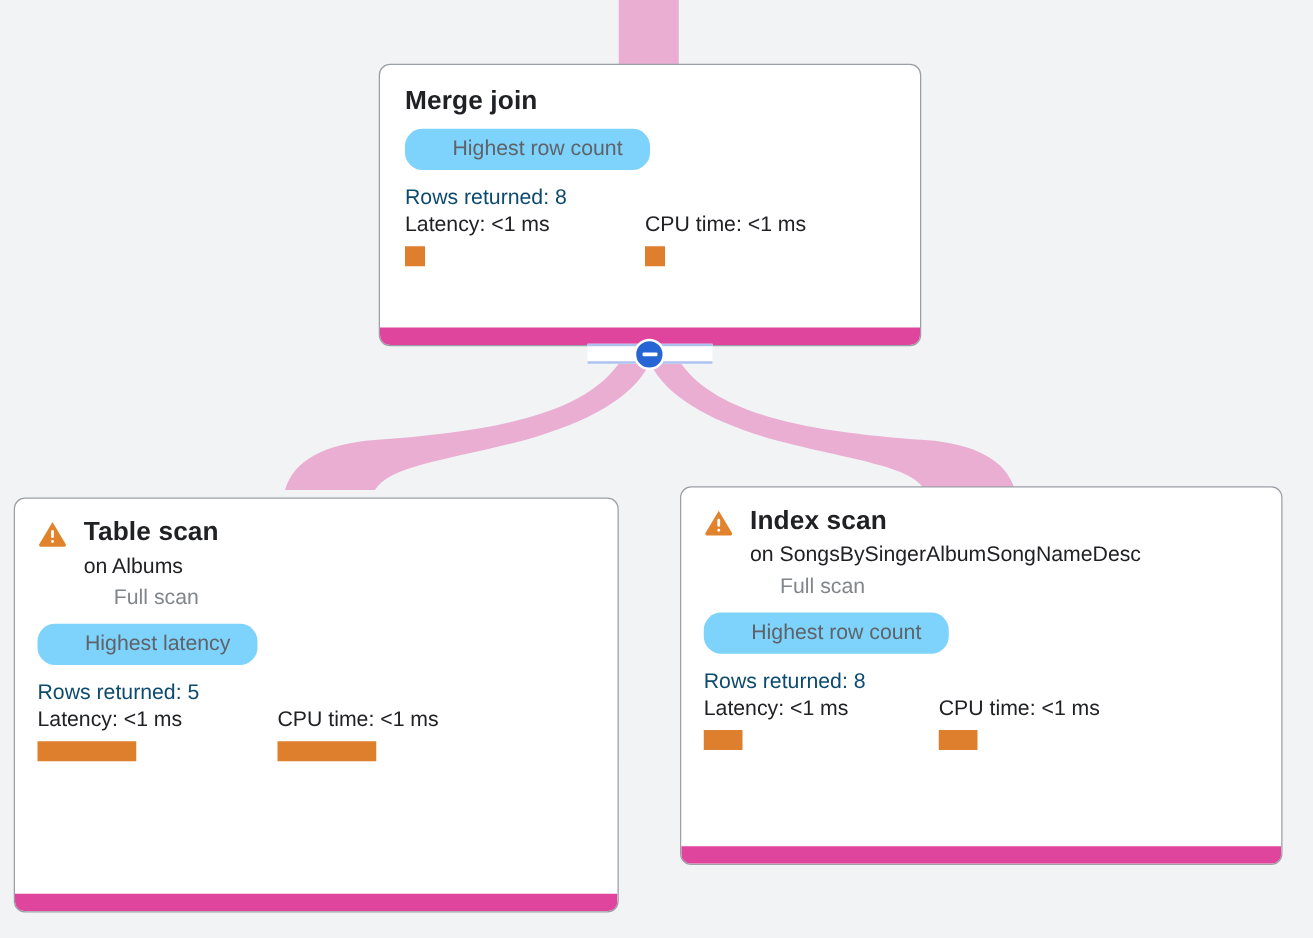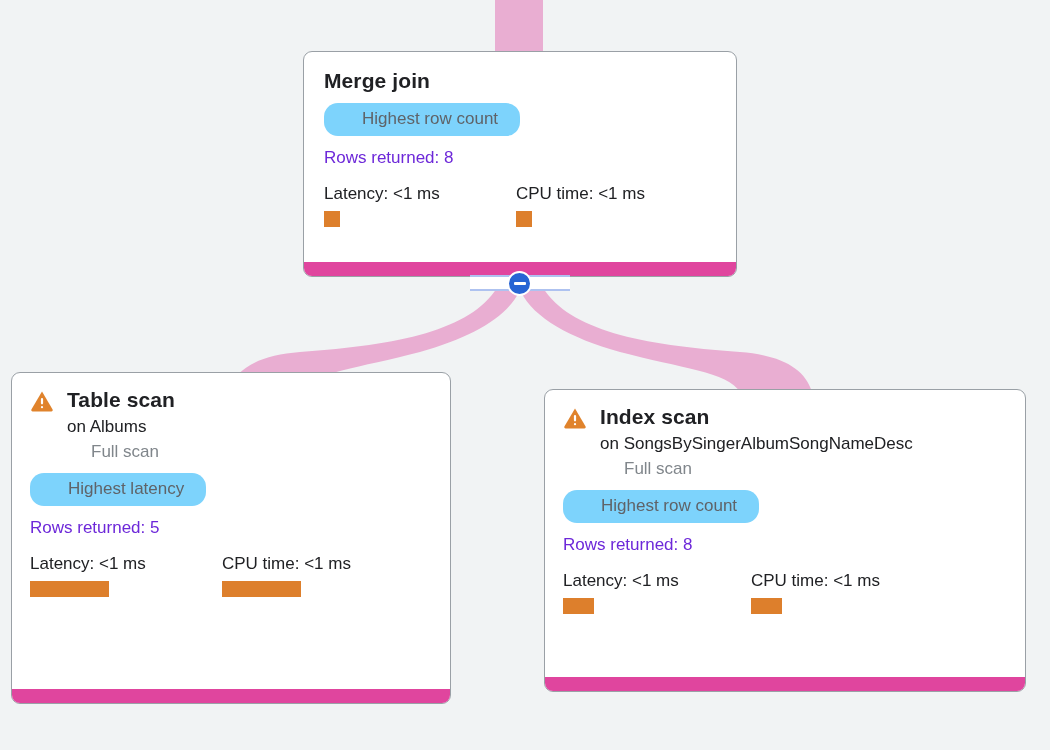--- a/index.html
+++ b/index.html
@@ -100,28 +100,27 @@
     color: #5f6368;
     border-radius: 14px;
     font-size: 17px;
     line-height: 20px;
     padding: 6px 22px 7px 38px;
     margin-top: 9px;
   }
 
   .rows-returned {
     font-size: 17px;
-    color: #6d28d9;
+    color: #0c4a6e;
     line-height: 22px;
     margin-top: 11px;
   }
 
   .metrics {
     display: flex;
-    margin-top: 14px;
     width: 100%;
   }
   .metric {
     display: flex;
     flex-direction: column;
     align-items: flex-start;
   }
   .metric-label {
     font-size: 17px;
     color: #202124;
@@ -139,22 +138,22 @@
     left: 303px;
     top: 51px;
     width: 434px;
     height: 226px;
   }
   #node-merge-join .node-body { padding: 16px 22px 6px 20px; }
   #node-merge-join .metrics .metric:first-child { width: 192px; }
 
   #node-table-scan {
     left: 11px;
-    top: 372px;
-    width: 440px;
+    top: 398px;
+    width: 484px;
     height: 332px;
   }
   #node-table-scan .metrics .metric:first-child { width: 192px; }
 
   #node-index-scan {
     left: 544px;
     top: 389px;
     width: 482px;
     height: 303px;
   }

